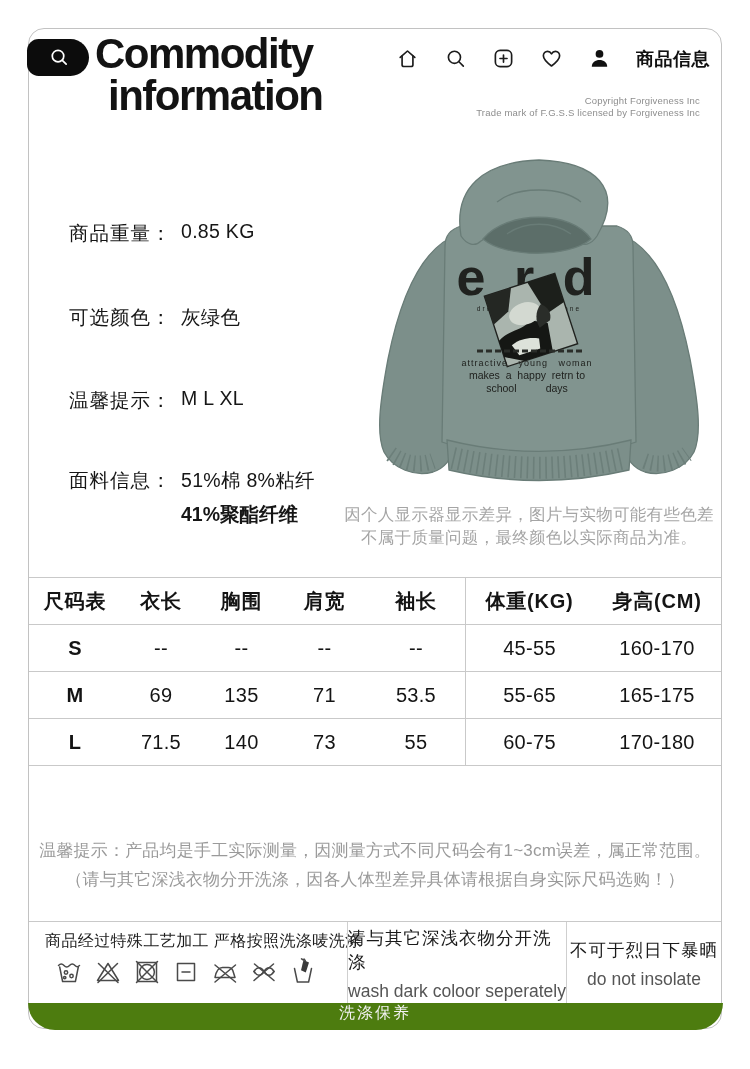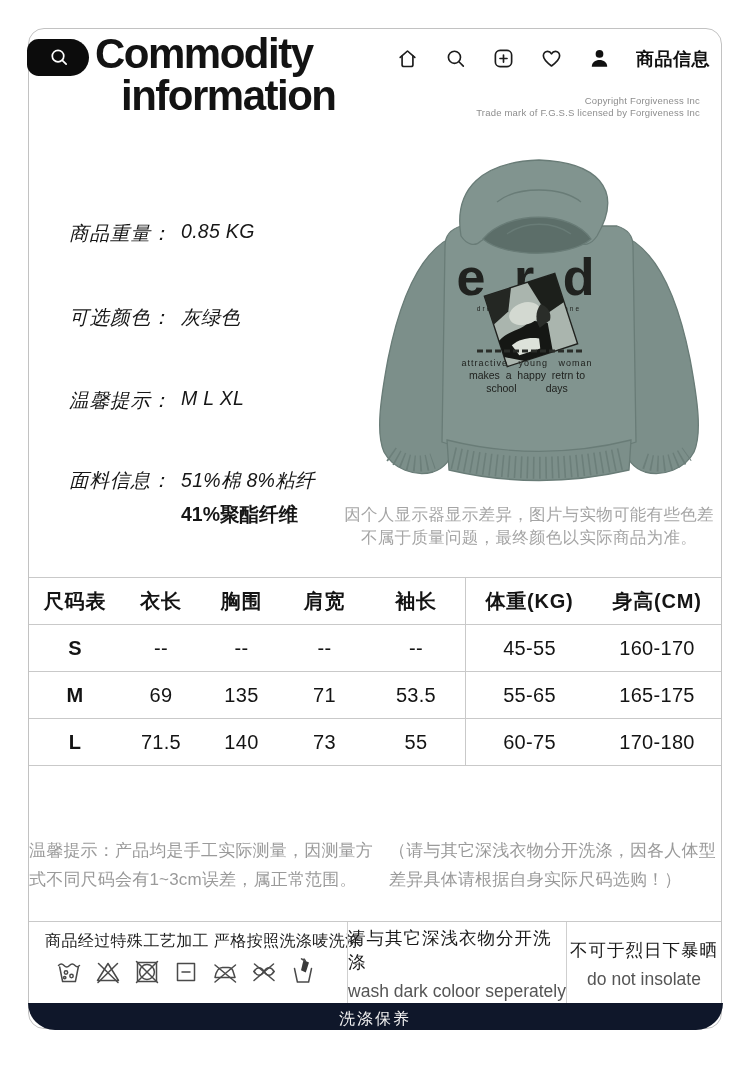--- a/index.html
+++ b/index.html
@@ -10,62 +10,62 @@
   .card{
     position:absolute;left:28px;top:28px;width:694px;height:1001px;
     border:1.5px solid #c2c2c2;border-radius:16px;background:#fff;box-sizing:border-box;
   }
   
   .pill{
     position:absolute;left:-2px;top:10px;width:62px;height:37px;background:#0c0c0c;
     border-radius:12px 19px 19px 12px;display:flex;align-items:center;justify-content:center;
   }
   .title{position:absolute;left:66px;top:4px;font-size:42px;font-weight:800;line-height:42px;letter-spacing:-1.5px;color:#131313;}
-  .title .l2{margin-left:26px;}
+  .title .l2{margin-left:13px;}
   .nav{position:absolute;left:366px;top:17px;display:flex;align-items:center;gap:23px;text-align:center;}
   .nav svg{width:25px;height:25px;display:block;}
   .nav-label{font-size:18px;font-weight:700;color:#111;letter-spacing:0.5px;margin-left:1px;white-space:nowrap;}
   .copyright{position:absolute;right:21px;top:66px;text-align:right;font-size:9.5px;line-height:11.5px;color:#8d8d8d;letter-spacing:0.2px;}
   
-  .attr{position:absolute;left:40px;display:flex;font-size:19.5px;color:#161616;font-style:italic;}
+  .attr{position:absolute;left:40px;display:flex;font-size:19.5px;color:#161616;}
   .attr .lab{width:112px;letter-spacing:1px;font-weight:500;}
   .attr .val{font-weight:500;letter-spacing:0.3px;white-space:pre;}
   .attr2{position:absolute;left:152px;font-size:19.5px;font-weight:700;color:#161616;}
   
   .hoodie{position:absolute;left:328px;top:113px;width:366px;height:367px;}
   .color-note{
     position:absolute;left:306px;top:474px;width:388px;text-align:center;
     font-size:16.5px;line-height:23px;color:#a5a5a5;letter-spacing:0.3px;
   }
   
   .size-table{position:absolute;left:0;top:548px;width:100%;border-top:1px solid #c9c9c9;}
   .trow{display:grid;grid-template-columns:92px 80px 81px 85px 99px 127px 1fr;height:46px;border-bottom:1px solid #c9c9c9;}
   .tcell{display:flex;align-items:center;justify-content:center;height:100%;font-size:20px;color:#141414;font-weight:500;letter-spacing:0.3px;}
   .tcell.head{font-weight:700;letter-spacing:0.8px;}
   .tcell.sz{font-weight:700;}
   .tcell.sep{border-right:1px solid #c9c9c9;}
   
   .tips{
     position:absolute;left:0;top:779px;width:100%;height:114px;border-bottom:1px solid #c9c9c9;
-    display:flex;flex-direction:row;justify-content:center;align-items:center;
+    display:flex;flex-direction:column;justify-content:center;align-items:center;
     font-size:17px;line-height:29px;color:#9a9a9a;letter-spacing:0.2px;box-sizing:border-box;
   }
   
   .care{position:absolute;left:0;top:893px;width:100%;height:83px;display:grid;grid-template-columns:318px 219px 1fr;box-sizing:border-box;}
   .care-left{padding:9px 0 0 16px;}
   .care-title{font-size:16px;color:#1d1d1d;letter-spacing:0.4px;white-space:nowrap;}
   .care-icons{display:flex;gap:11px;margin-top:5px;padding-left:10px;}
   .care-icons svg{width:28px;height:28px;display:block;}
   .care-mid,.care-right{border-left:1px solid #cfcfcf;display:flex;flex-direction:column;align-items:center;justify-content:center;gap:7px;}
   .care-zh{font-size:17.5px;color:#1a1a1a;letter-spacing:1px;}
   .care-en{font-size:17.5px;color:#555;}
   
   .footer{
-    position:absolute;left:-1.5px;right:-1.5px;bottom:-1.5px;height:27px;background:#0f172a;
-    border-radius:0 0 27px 27px;display:flex;align-items:flex-end;justify-content:center;
+    position:absolute;left:-1.5px;right:-1.5px;bottom:-1.5px;height:27px;background:#4d7c0f;
+    border-radius:0 0 27px 27px;display:flex;align-items:flex-start;justify-content:center;
     color:#f2f2f2;font-size:16px;letter-spacing:2px;
   }
   .icon-stroke{stroke:#1c1c1c;stroke-width:1.6;fill:none;stroke-linecap:round;stroke-linejoin:round;}
   .laundry{stroke:#4a4a4a;stroke-width:1.5;fill:none;stroke-linecap:round;stroke-linejoin:round;}
 </style>
 </head>
 <body>
 
 <div class="card">
 

